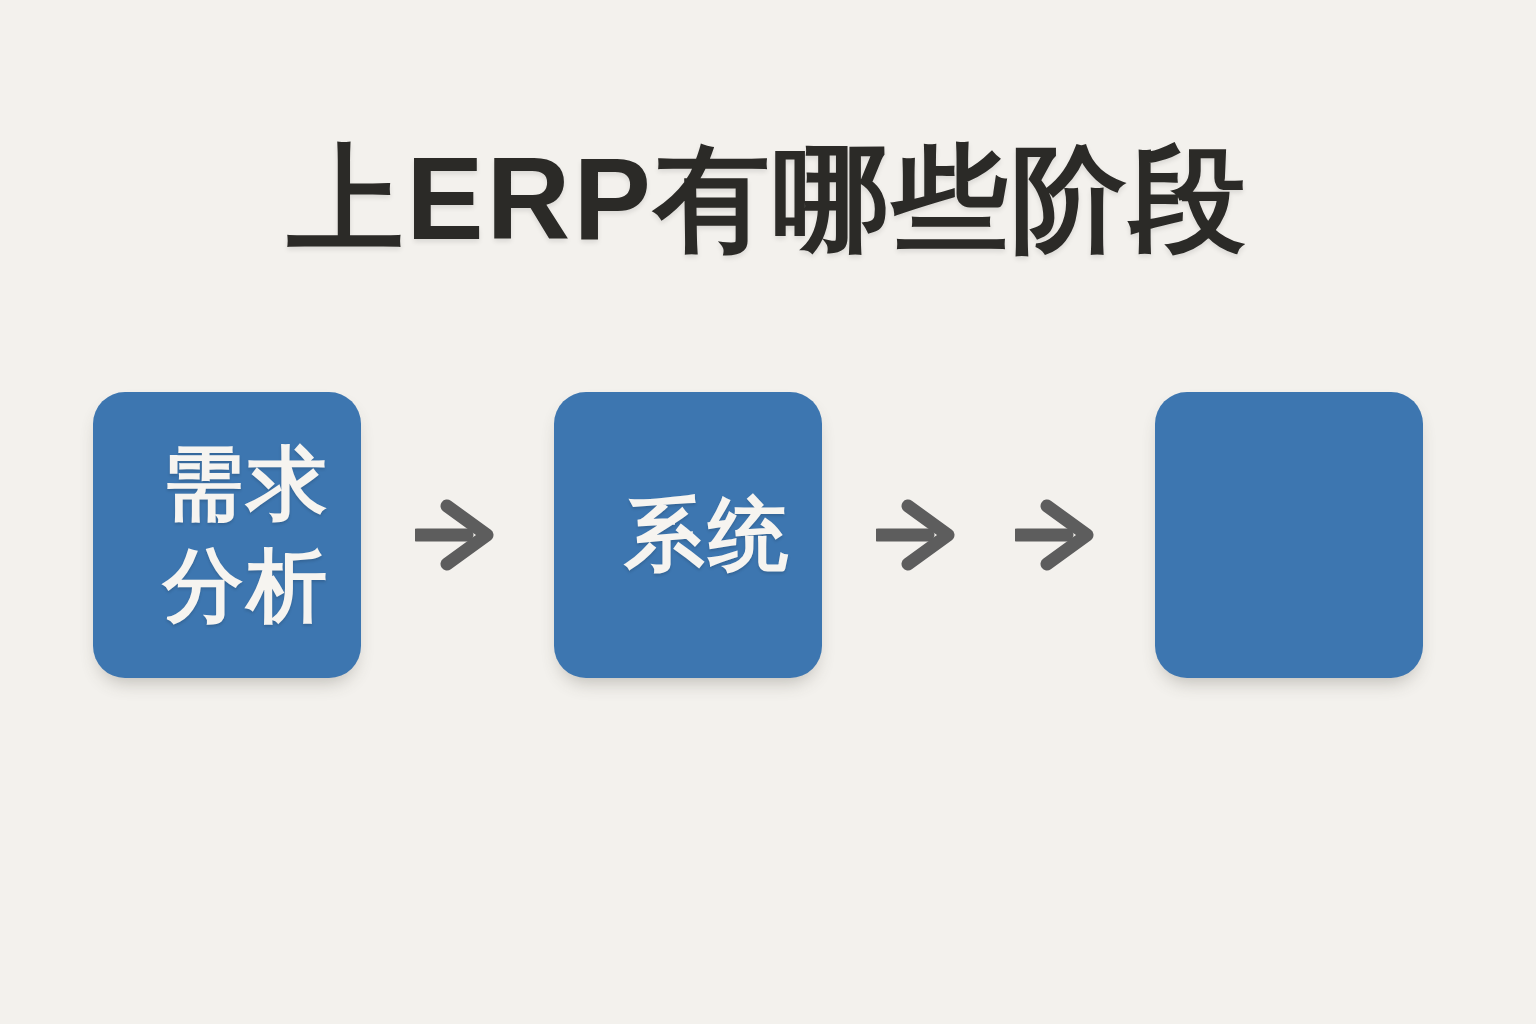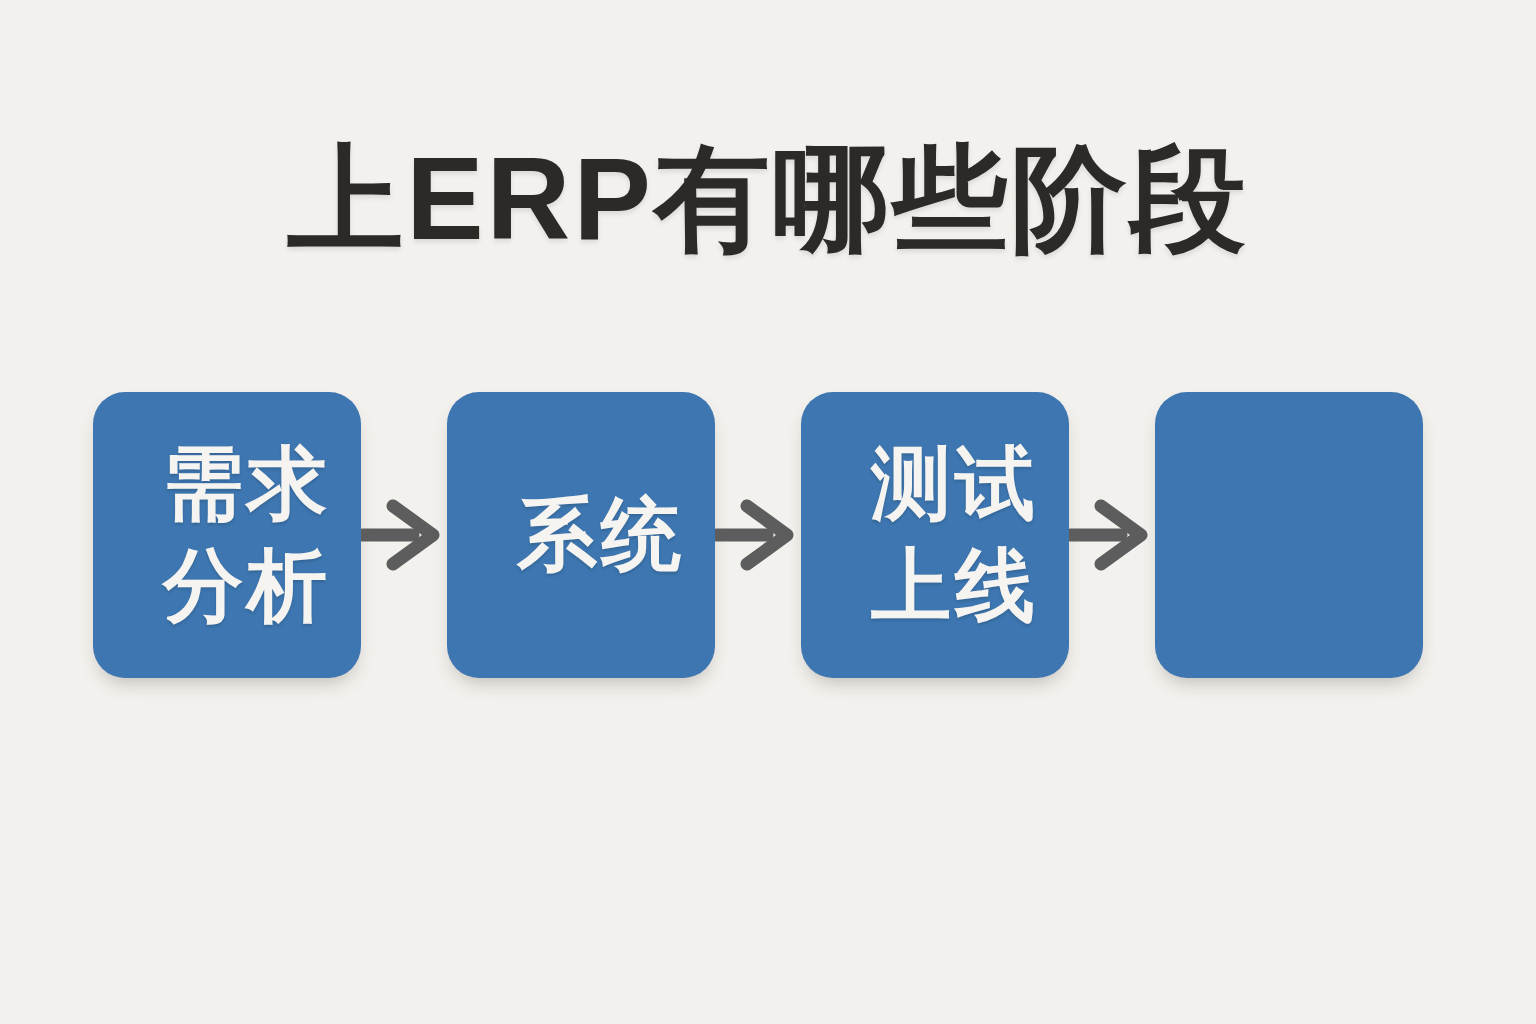--- a/index.html
+++ b/index.html
@@ -100,24 +100,20 @@
 
     <div class="stage">
       <span class="stage-line">系统</span>
     </div>
 
     <svg class="arrow" viewBox="0 0 86 100" aria-hidden="true">
       <line class="stroke" x1="2" y1="50" x2="52" y2="50"></line>
       <polyline class="stroke" points="32,21 72,50 32,79"></polyline>
     </svg>
 
-    <div class="stage">
-      <span class="stage-line">测试</span>
-      <span class="stage-line">上线</span>
-    </div>
 
     <svg class="arrow" viewBox="0 0 86 100" aria-hidden="true">
       <line class="stroke" x1="2" y1="50" x2="52" y2="50"></line>
       <polyline class="stroke" points="32,21 72,50 32,79"></polyline>
     </svg>
 
     <div class="stage">
     </div>
 
   </div>

